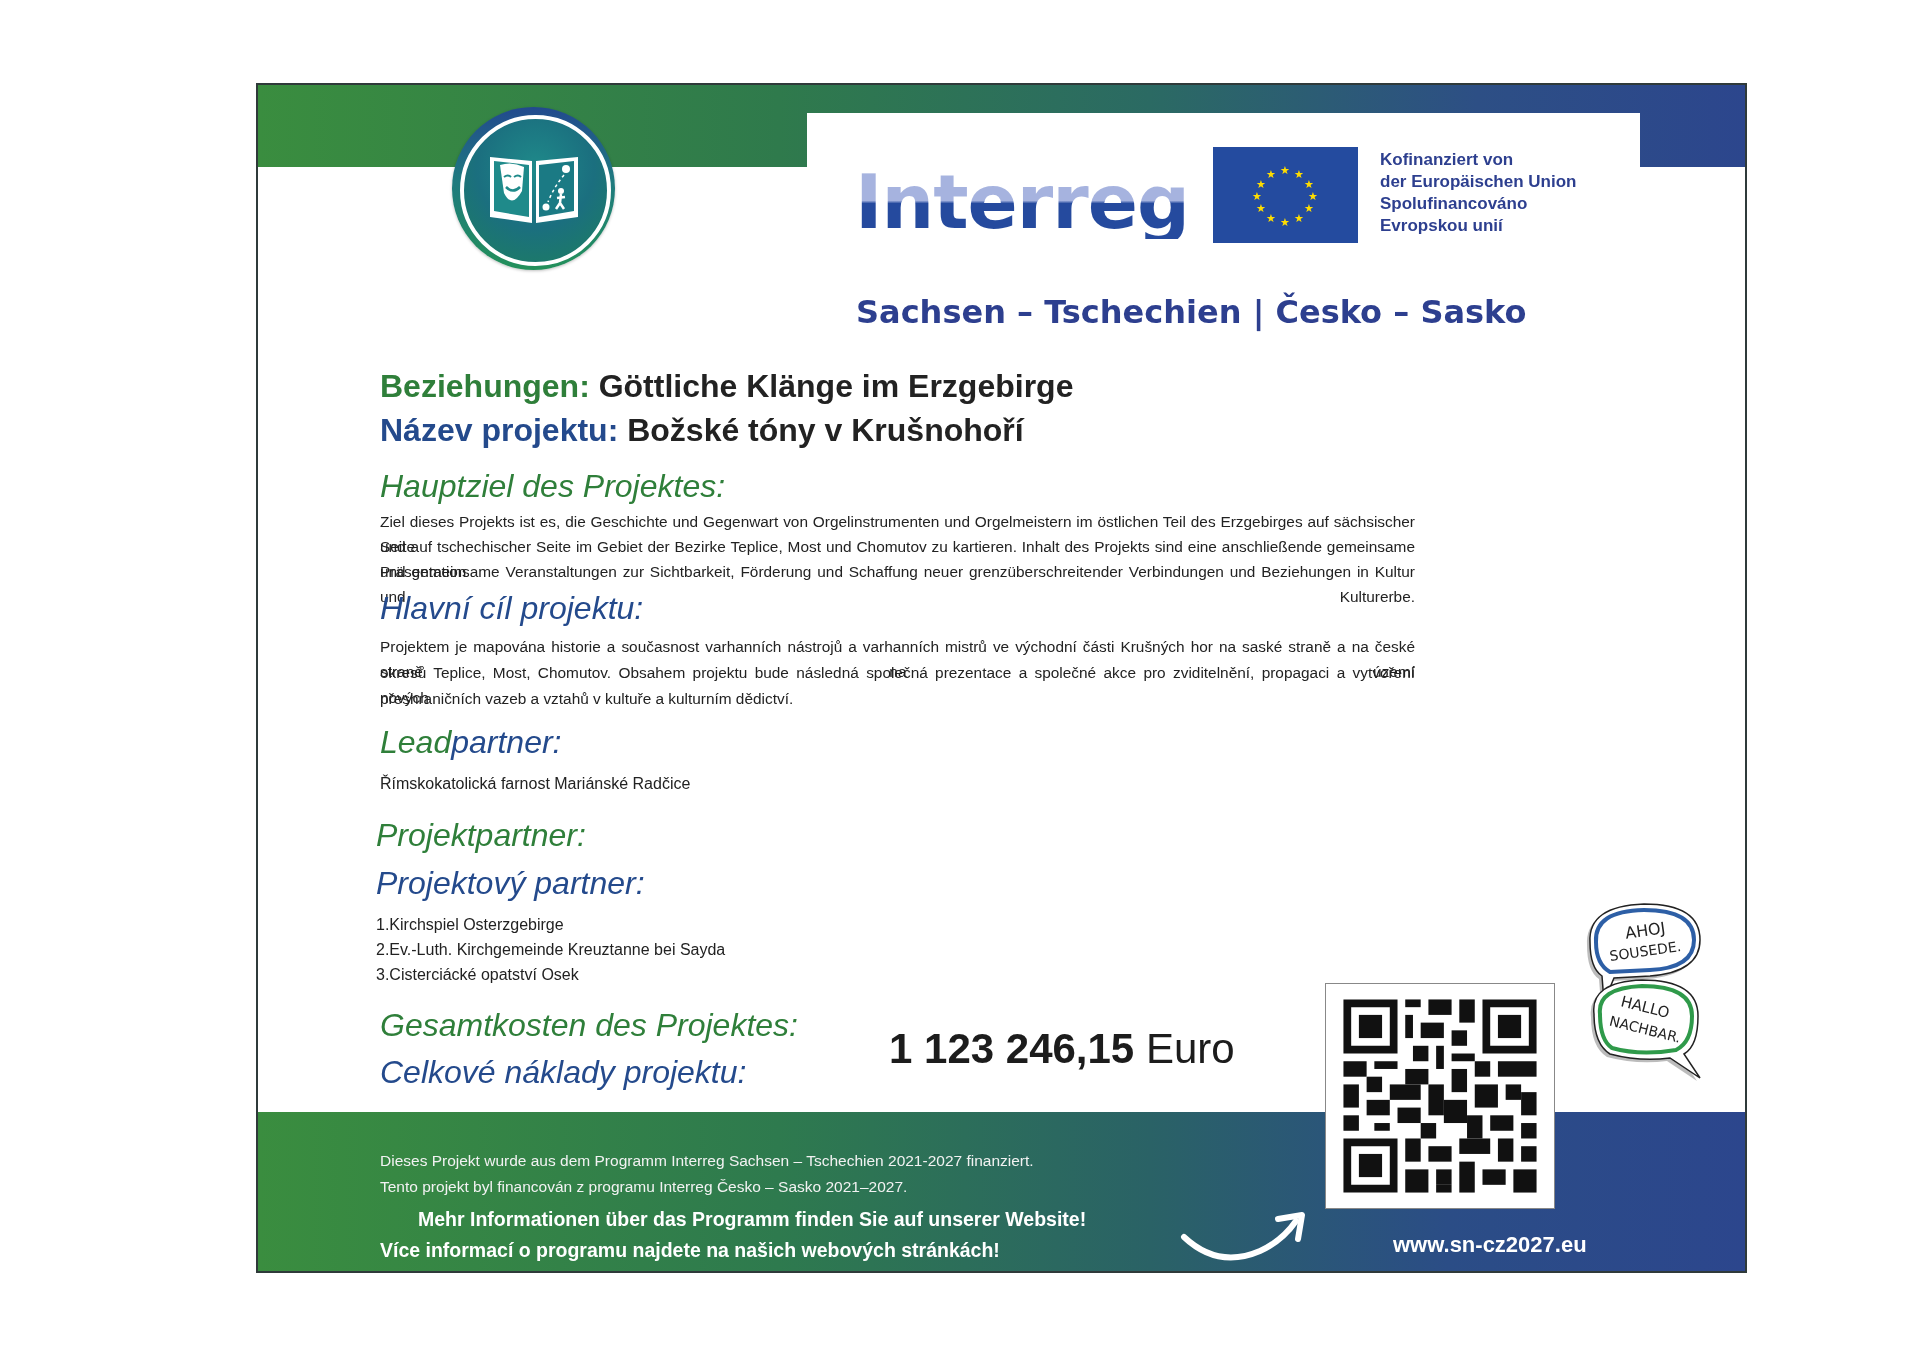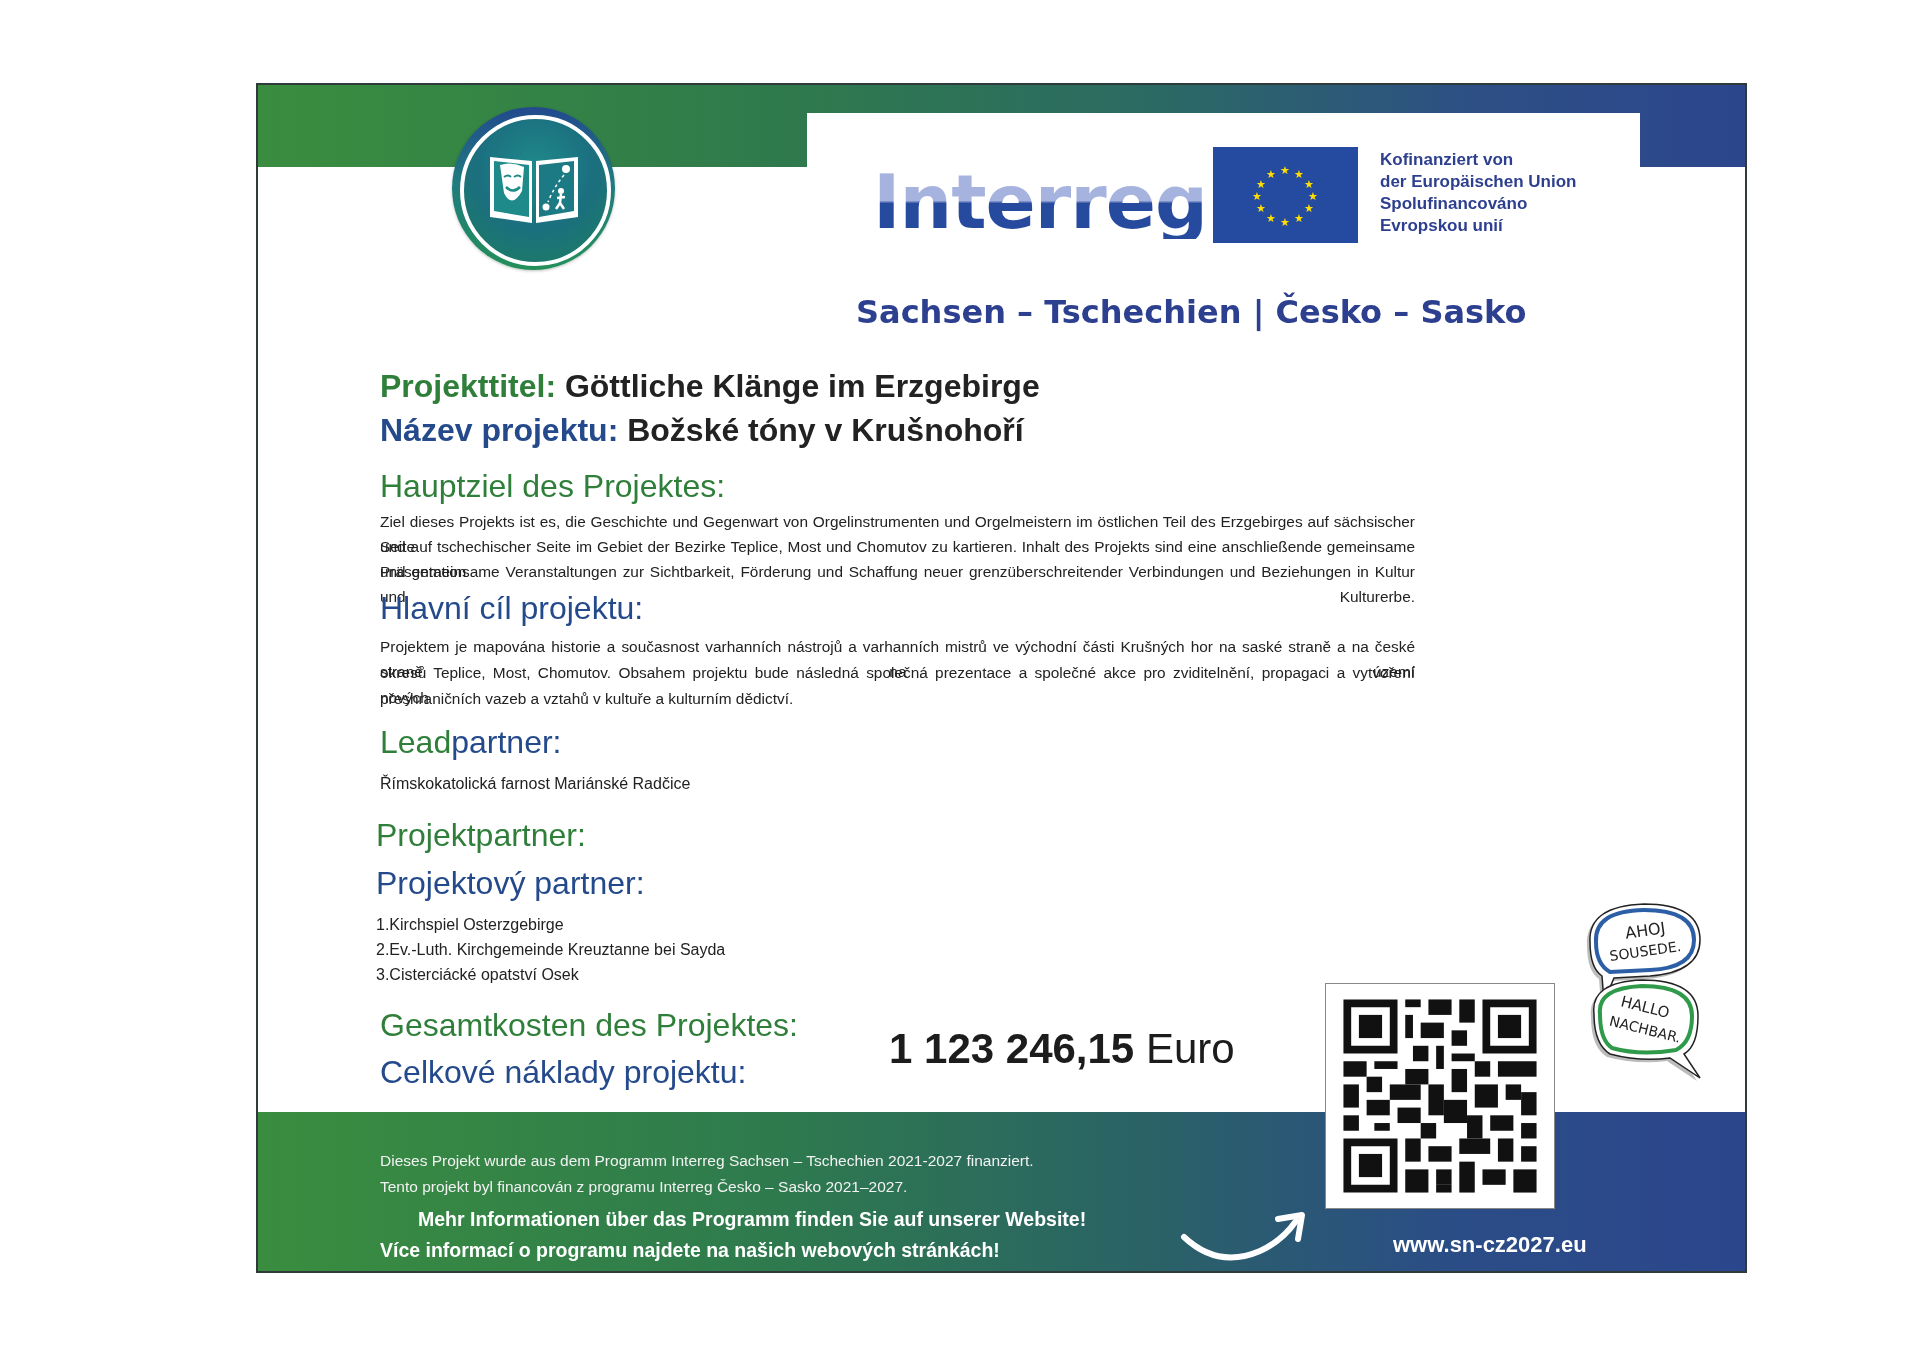--- a/index.html
+++ b/index.html
@@ -4,30 +4,30 @@
 <style>
   html, body { margin:0; padding:0; background:#ffffff; }
   body { width:1920px; height:1354px; position:relative; overflow:hidden; font-family:"Liberation Sans", sans-serif; }
   .abs { position:absolute; }
   #frame { left:256px; top:83px; width:1487px; height:1186px; border:2px solid #2f3a3a; background:#ffffff; overflow:hidden; }
   #top-band { left:0; top:0; width:100%; height:82px; background:linear-gradient(90deg,#3a8d3f 0%,#2f7a4c 35%,#2b6a63 60%,#2d4f85 82%,#2c468d 100%); }
   #header-panel { left:549px; top:28px; width:833px; height:120px; background:#ffffff; }
   #logo { left:194px; top:22px; width:163px; height:163px; border-radius:50%; background:linear-gradient(180deg,#22498e 0%,#1f7a7f 45%,#23905a 100%); box-shadow:0 1px 3px rgba(0,0,0,0.25); }
   #logo .ring { position:absolute; left:8px; top:8px; width:143px; height:143px; border-radius:50%; border:4px solid #ffffff; background:radial-gradient(circle at 50% 35%,#1f8a8a 0%,#1b6f7f 50%,#1d7f5e 100%); }
   #logo svg { position:absolute; left:32px; top:40px; }
-  #interreg { left:597px; top:80px; font-family:"DejaVu Sans", sans-serif; font-weight:bold; font-size:74px; letter-spacing:-1px; line-height:1; background:linear-gradient(180deg,#a6b3df 0%,#a6b3df 48%,#254a9e 52%,#254a9e 100%); -webkit-background-clip:text; background-clip:text; color:transparent;margin-left:18px; }
+  #interreg { left:597px; top:80px; font-family:"DejaVu Sans", sans-serif; font-weight:bold; font-size:74px; letter-spacing:-1px; line-height:1; background:linear-gradient(180deg,#a6b3df 0%,#a6b3df 48%,#254a9e 52%,#254a9e 100%); -webkit-background-clip:text; background-clip:text; color:transparent; }
   #eu-flag { left:955px; top:62px; width:145px; height:96px; background:#244b9f; }
   #eu-text { left:1122px; top:64px; color:#2d3f8f; font-weight:bold; font-size:17px; line-height:22px; }
   #eu-text div { white-space:nowrap; }
   #subtitle { left:598px; top:208px; color:#2d3f8f; font-family:"DejaVu Sans", sans-serif; font-weight:bold; font-size:32px; white-space:nowrap; }
   .green { color:#2f7f3a; }
   .blue { color:#244a8c; }
   .dark { color:#222222; }
   .title-line { left:122px; font-size:32px; font-weight:bold; white-space:nowrap; line-height:36px; }
-  .h2 { left:122px; font-size:32px; white-space:nowrap; line-height:36px; }
+  .h2 { left:122px; font-size:32px; white-space:nowrap; line-height:36px;font-style:italic; }
   .para { left:122px; width:1035px; font-size:15.4px; line-height:25px; color:#222; text-align:justify; text-align-last:justify; }
   .para.last-normal { text-align-last:left; }
   .small { left:122px; font-size:16px; color:#222; white-space:nowrap; line-height:25px;text-align:center; }
   #qr-box { left:1067px; top:898px; width:228px; height:224px; background:#fff; border:1px solid #888; }
   #bottom-band { left:0; top:1027px; width:100%; height:159px; background:linear-gradient(90deg,#3a8d3f 0%,#2e7a4e 35%,#2a6266 60%,#2b4d86 80%,#2c468d 100%); }
   .footer-line { left:122px; color:#f2f2f2; font-size:15.5px; white-space:nowrap; line-height:25px; }
   .footer-bold { left:122px; color:#ffffff; font-size:19.5px; font-weight:bold; white-space:nowrap; line-height:31px; }
   #url { left:1135px; top:1147px; color:#ffffff; font-size:22px; font-weight:bold; white-space:nowrap; }
   #amount { left:631px; top:940px; font-size:42px; color:#1c1c1c; white-space:nowrap; }
   #amount b { font-weight:bold; }
@@ -84,21 +84,21 @@
   <div id="eu-text" class="abs">
     <div>Kofinanziert von</div>
     <div>der Europäischen Union</div>
     <div>Spolufinancováno</div>
     <div>Evropskou unií</div>
   </div>
 
   <div id="subtitle" class="abs">Sachsen – Tschechien | Česko – Sasko</div>
 
   <div class="abs title-line" style="top:283px;">
-    <span class="green">Projekttitel:</span>
+    <span class="green">Beziehungen:</span>
     <span class="dark">Göttliche Klänge im Erzgebirge</span>
   </div>
   <div class="abs title-line" style="top:327px;">
     <span class="blue">Název projektu:</span>
     <span class="dark">Božské tóny v Krušnohoří</span>
   </div>
 
   <div class="abs h2 green" style="top:383px;">Hauptziel des Projektes:</div>
   <div class="abs para" style="top:424px;">Ziel dieses Projekts ist es, die Geschichte und Gegenwart von Orgelinstrumenten und Orgelmeistern im östlichen Teil des Erzgebirges auf sächsischer Seite</div>
   <div class="abs para" style="top:474px;">und gemeinsame Veranstaltungen zur Sichtbarkeit, Förderung und Schaffung neuer grenzüberschreitender Verbindungen und Beziehungen in Kultur und Kulturerbe.</div>

